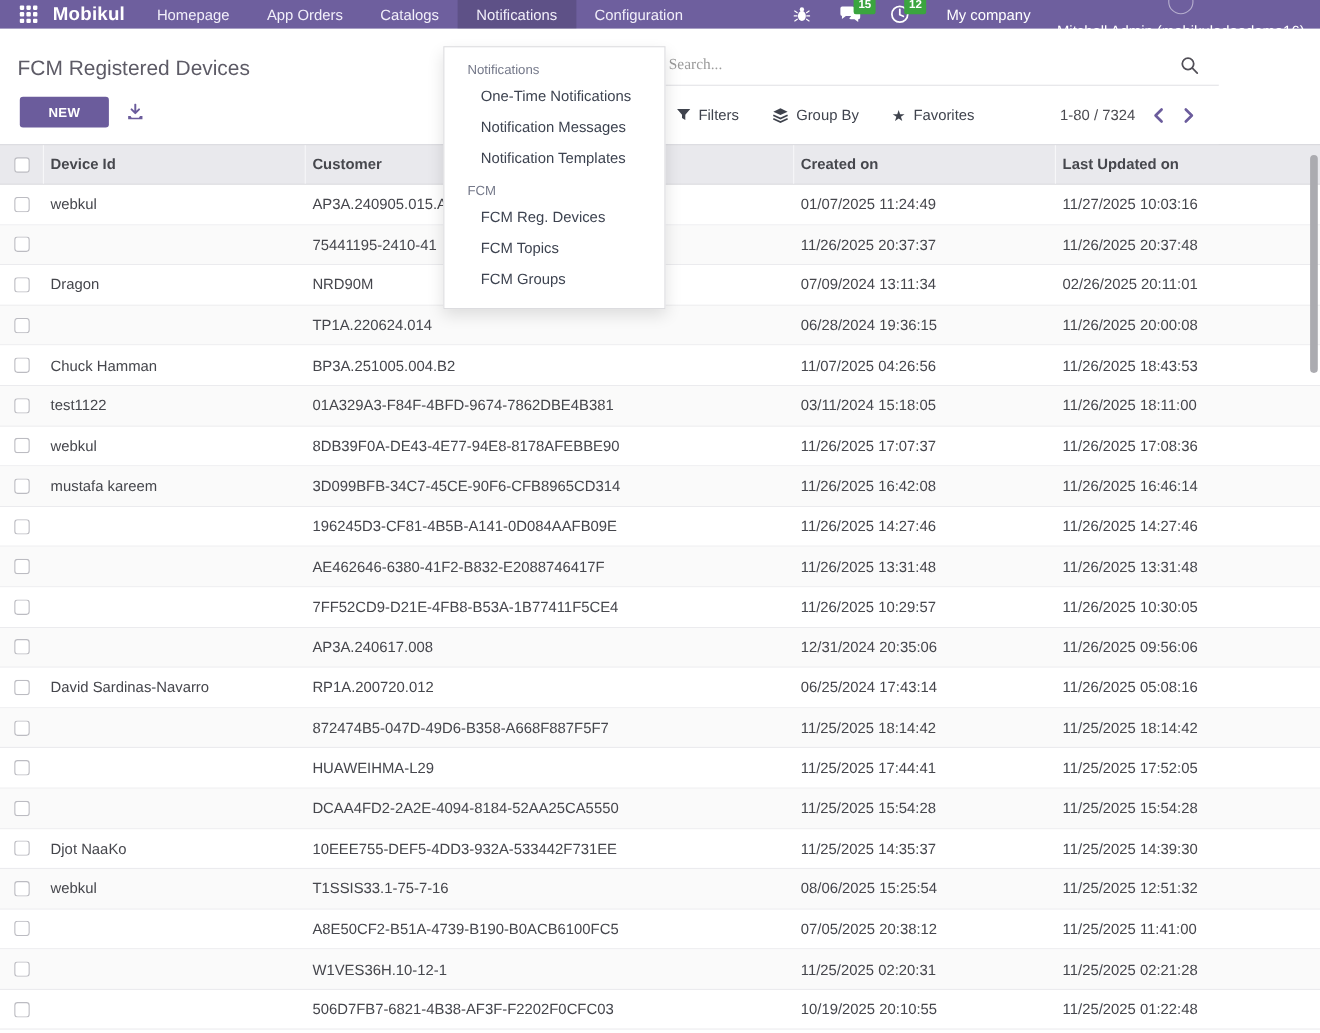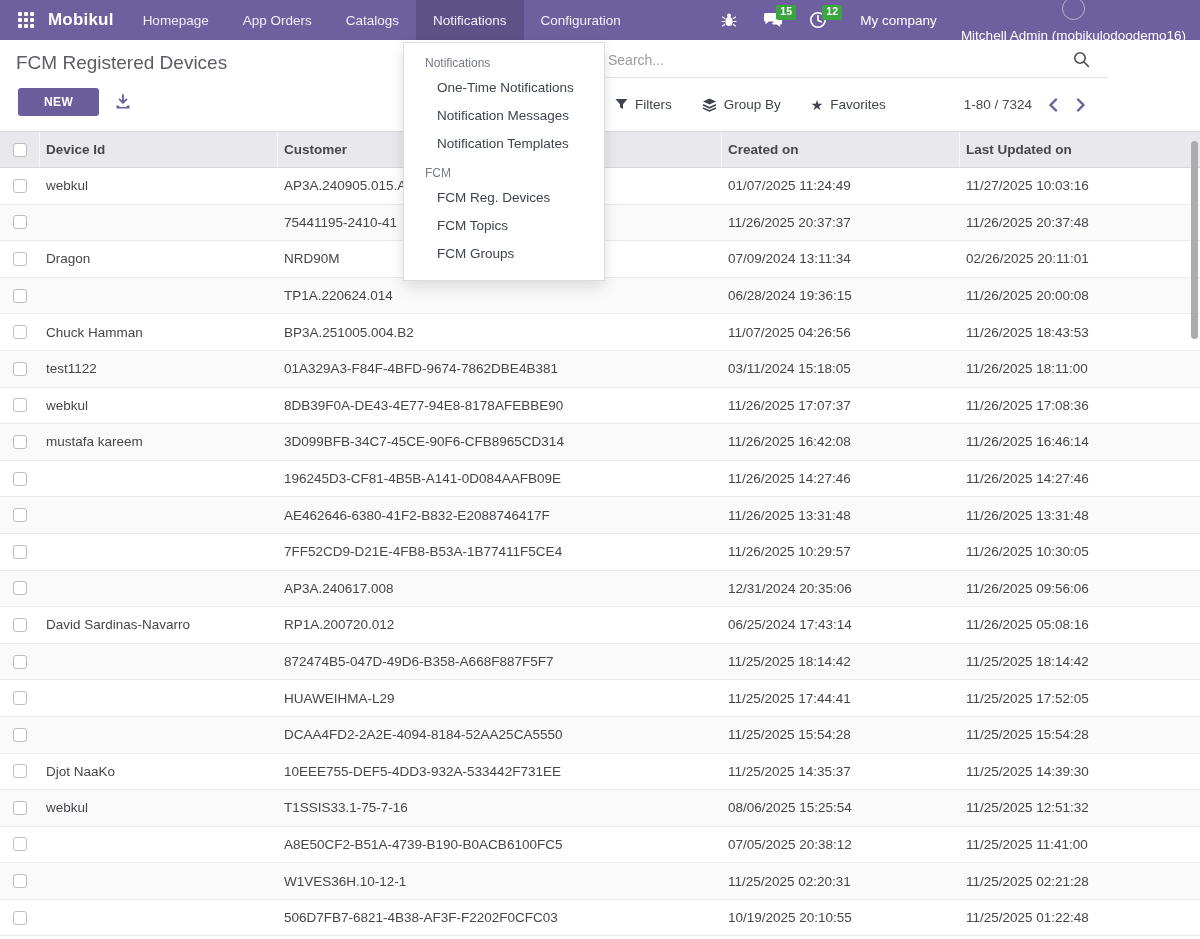--- a/index.html
+++ b/index.html
@@ -1,21 +1,21 @@
 <!DOCTYPE html>
 <html style="--navbar_bg: #6e5f9e; --navbar_active: #5e4f90; --accent: #6b5c9c; --badge_green: #3ba53f; --header_bg: #e9e9ed;"><head>
 <meta charset="utf-8">
 <style>
   * { margin:0; padding:0; box-sizing:border-box; }
   html,body { width:1200px; height:939px; overflow:hidden; background:#fff;
     font-family:"Liberation Sans", sans-serif; color:#45464c; }
   body { position:relative; }
 
   
-  .navbar { position:absolute; top:0; left:0; width:1200px; height:40px;
+  .navbar { position:absolute; top:0; left:0; width:1200px; height:26px;
     background:var(--navbar_bg,#6e5f9e); display:flex; align-items:stretch; z-index:40; }
   .apps-btn { display:flex; align-items:center; padding:0 12px 0 18px; cursor:pointer; }
   .grid9 { display:grid; grid-template-columns:repeat(3,4px); grid-gap:2px; }
   .grid9 i { width:4px; height:4px; background:#fff; border-radius:1px; display:block; }
   .brand { display:flex; align-items:center; color:#fff; font-size:17px; font-weight:bold; padding:0 12px 0 2px; letter-spacing:.2px; cursor:pointer;}
   .nav-menus { display:flex; align-items:stretch; }
   .nav-item { display:flex; align-items:center; padding:0 17px; color:#f2effa; font-size:13.5px; cursor:pointer; white-space:nowrap; }
   .nav-item.active { background:rgba(0,0,0,.14); }
   .nav-right { margin-left:auto; display:flex; align-items:center; padding-right:14px; }
   .systray-btn { position:relative; display:flex; align-items:center; padding:0 13px; height:42px; cursor:pointer; }
@@ -31,21 +31,21 @@
 
   
   .control-panel { position:absolute; top:42px; left:0; width:1108px; height:89px; background:#fff; z-index:10; }
   .page-title { position:absolute; top:10px; left:16px; font-size:19px; color:#5d5b66; }
   .cp-buttons { position:absolute; top:46px; left:18px; display:flex; align-items:center; gap:16px; }
   .btn-new { background:var(--accent,#6b5c9c); color:#fff; border:none; font-size:12px; font-weight:bold;
     letter-spacing:.4px; padding:7px 26px; border-radius:3px; cursor:pointer; font-family:inherit; }
   .export-btn { color:var(--accent,#6b5c9c); cursor:pointer; display:flex; }
 
   .search-zone { position:absolute; top:0; left:590px; right:0; }
-  .search-bar { height:36px; border-bottom:1px solid #e3e3e6; display:flex; align-items:center; padding:0 18px; }
+  .search-bar { height:36px; border-bottom:1px solid #e3e3e6; display:flex; align-items:center; padding:0 18px;font-family:Liberation Serif, serif; }
   .search-input { border:none; outline:none; flex:1; font-size:14px; color:#444; font-family:inherit; background:transparent; }
   .search-input::placeholder { color:#9b9b9b; }
   .filters-row { height:53px; display:flex; align-items:center; padding:0 20px 0 25px; }
   .fbtn { display:flex; align-items:center; gap:7px; font-size:13.5px; color:#3f434d; cursor:pointer; margin-right:30px; font-weight:500;}
   .fbtn svg, .fbtn .star { flex:none; }
   .star { font-size:14px; line-height:1; color:#3f434d; }
   .pager { margin-left:auto; display:flex; align-items:center; gap:14px; }
   .pager-text { font-size:13.5px; color:#4a4a50; cursor:pointer; }
   .pager-arrow { color:var(--accent,#6b5c9c); cursor:pointer; display:flex; padding:2px; }
 

